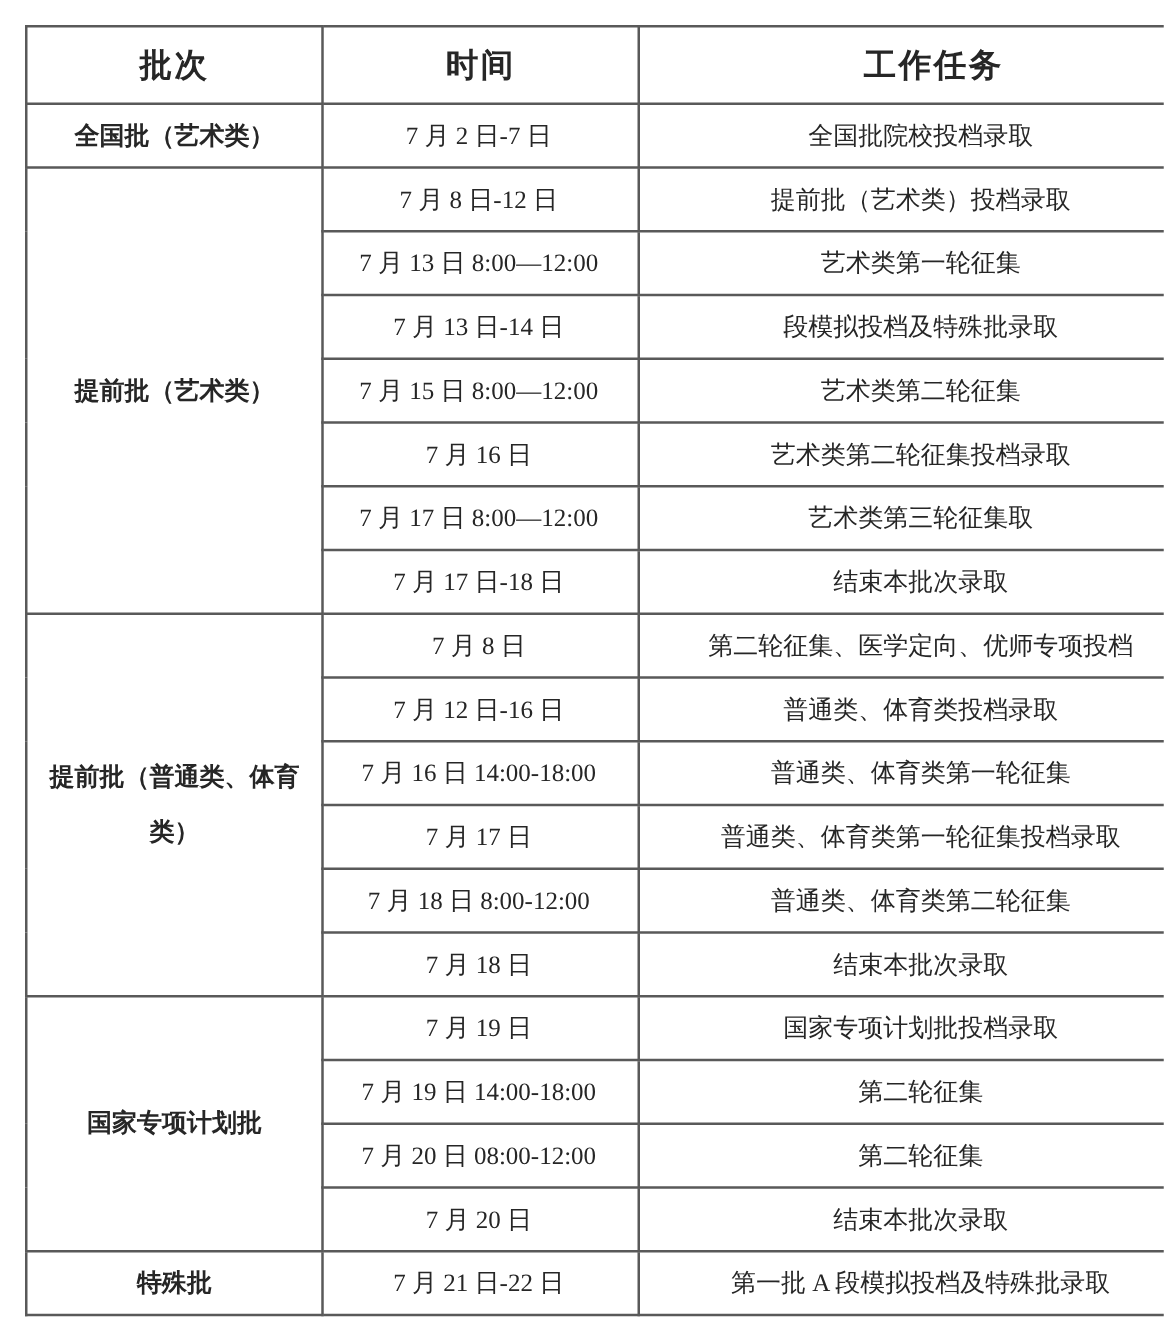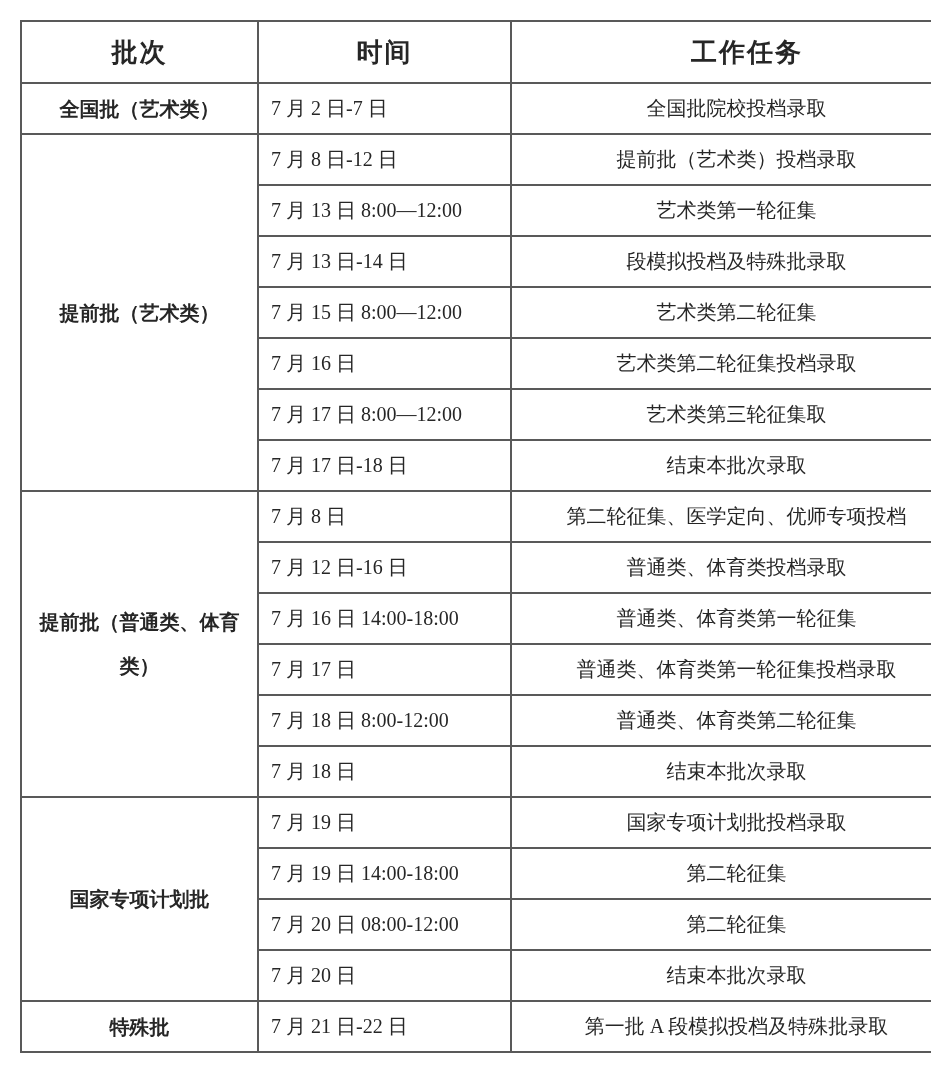--- a/index.html
+++ b/index.html
@@ -47,21 +47,21 @@
   .col1 { width: 249px; }
   .col2 { width: 410px; padding-left: 30px; }
   td.batch-cell {
     text-align: center;
     font-weight: bold;
     font-size: 21px;
     line-height: 2.2;
     padding: 0 8px;
   }
   td.time-cell {
-    text-align: left;
+    text-align: center;
     padding: 0 15px 0 12px;
     border-radius: 24px;
   }
   td.task-cell {
     text-align: center;
     padding: 0 4px 0 12px;
   }
 </style>
 </head>
 <body style="--border-color: #595959; --text-color: #262626; --bg-color: #ffffff;">

